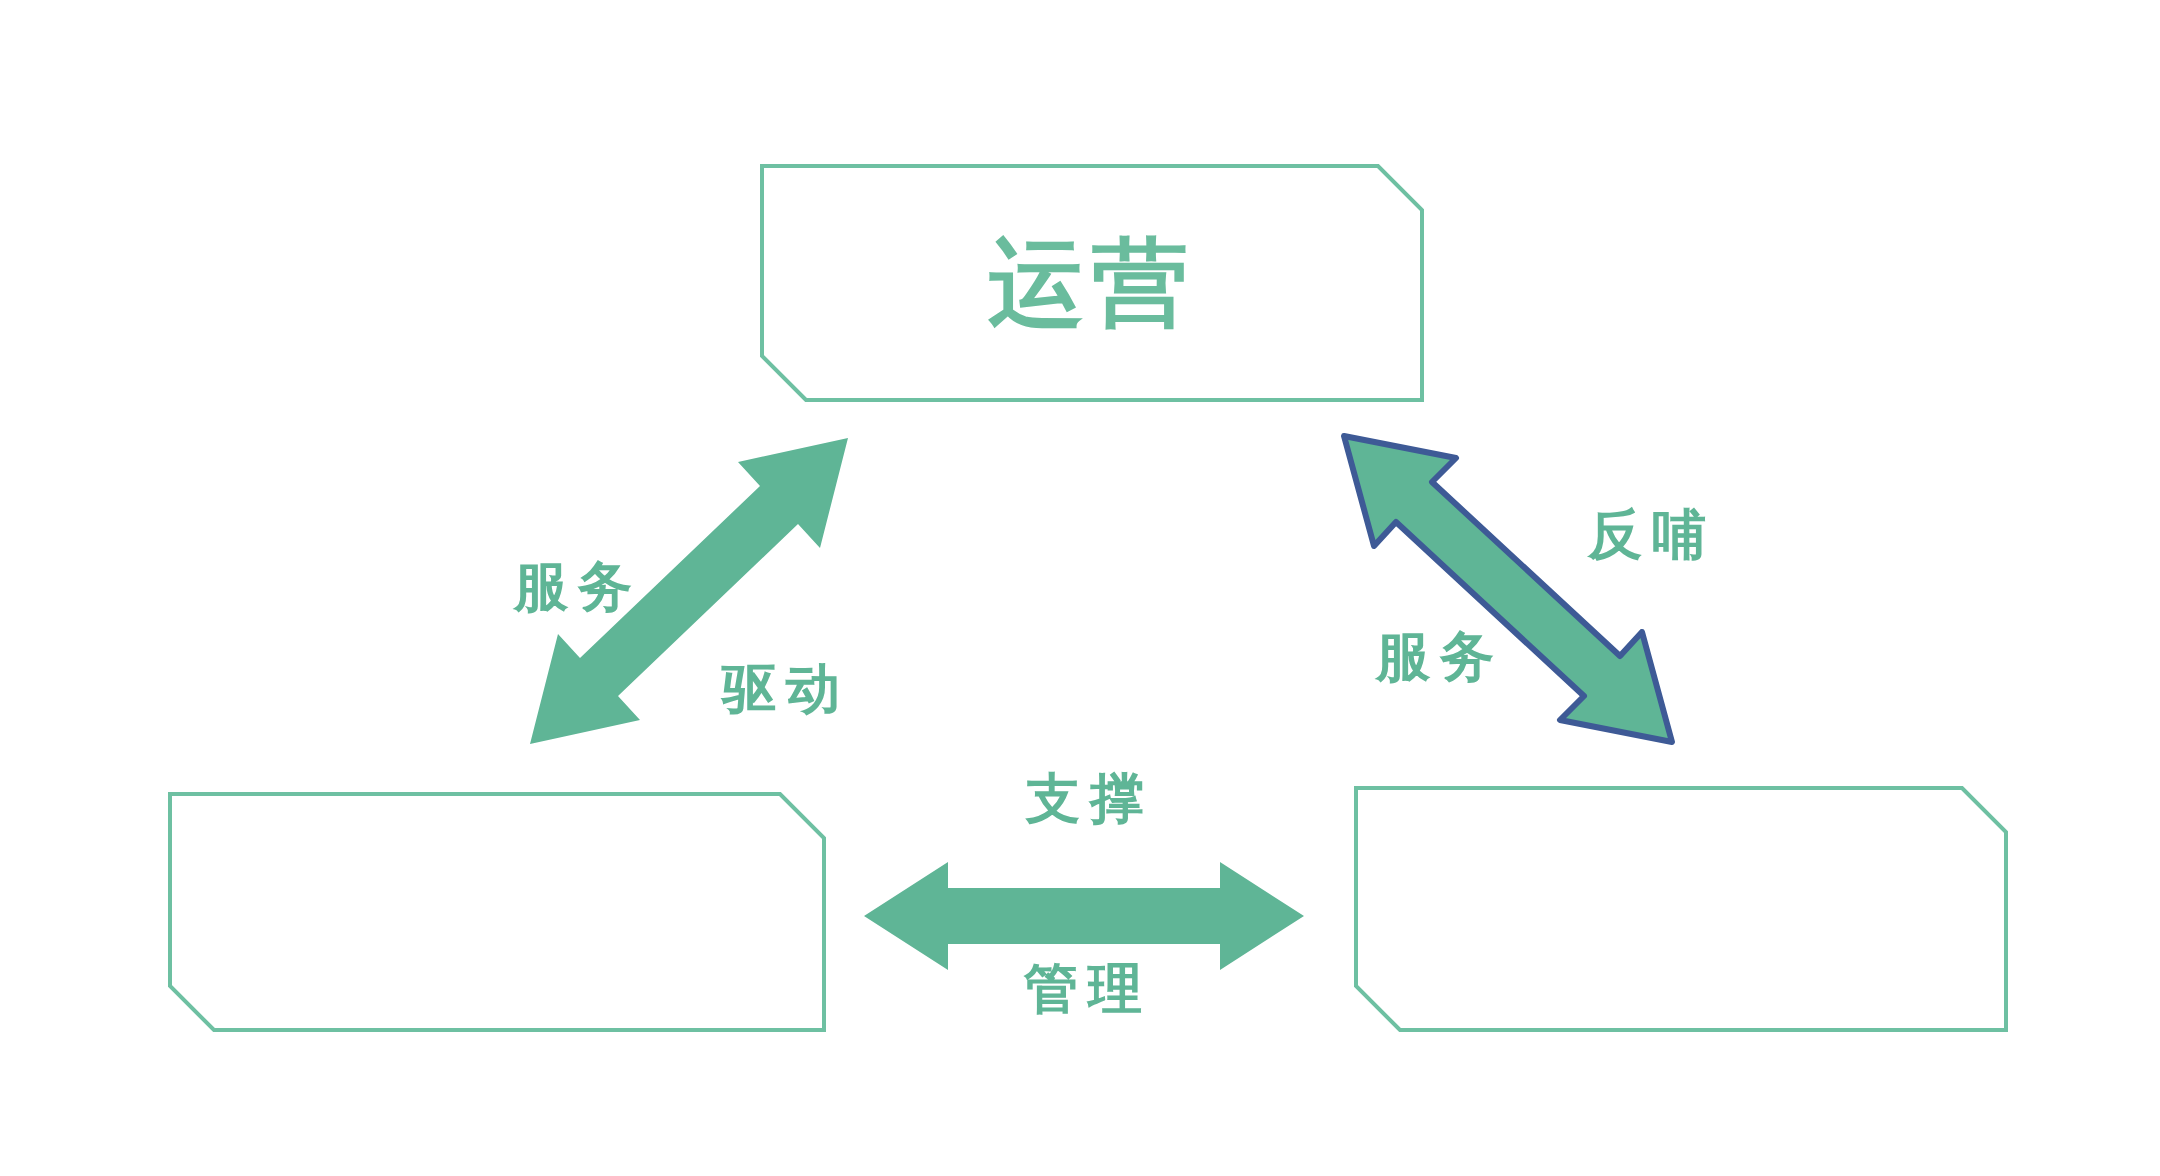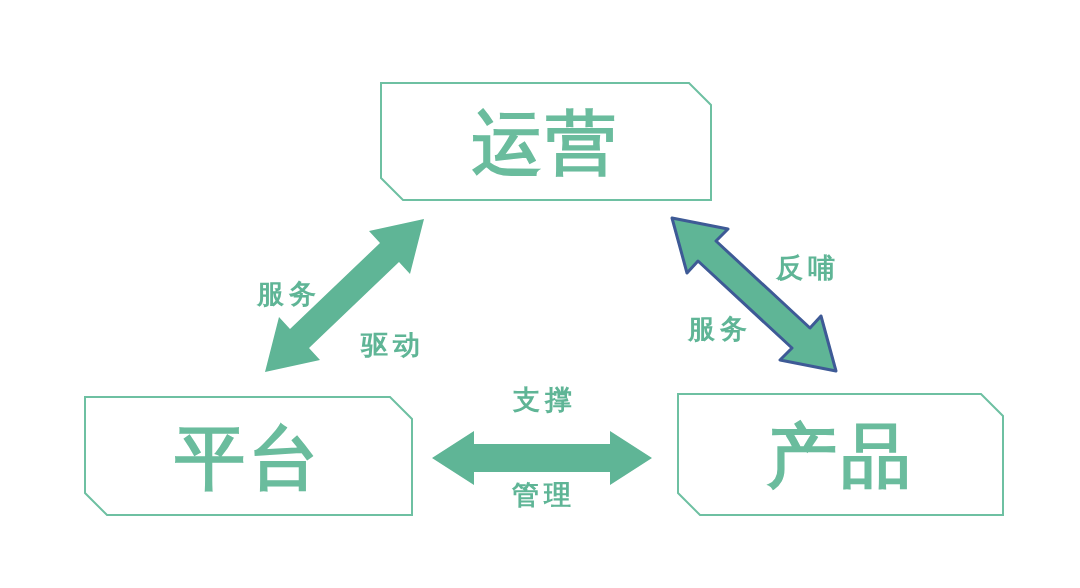--- a/index.html
+++ b/index.html
@@ -37,21 +37,21 @@
   .arrow-outlined {
     fill: var(--green-fill);
     stroke: var(--blue-stroke);
     stroke-width: 3;
     stroke-linejoin: round;
   }
   .node-label {
     position: absolute;
     transform: translate(-50%, -50%);
     color: var(--green-text);
-    font-size: 70px;
+    font-size: 48px;
     font-weight: bold;
     letter-spacing: 4px;
     white-space: nowrap;
     line-height: 1;
   }
   .edge-label {
     position: absolute;
     transform: translate(-50%, -50%);
     color: var(--green-fill);
     font-size: 27px;
@@ -73,25 +73,23 @@
     <path class="box-shape" d="M678,394 L981,394 L1003,416 L1003,515 L700,515 L678,493 Z"></path>
 
     <path class="arrow-solid" d="M265,372 L320,360 L309,348 L399,262 L410,274 L424,219 L369,231 L380,243 L290,329 L279,317 Z"></path>
 
     <path class="arrow-outlined" d="M672,218 L687,273 L698,261 L792,348 L780,360 L836,371 L821,316 L810,328 L716,241 L728,229 Z"></path>
 
     <path class="arrow-solid" d="M432,458 L474,485 L474,472 L610,472 L610,485 L652,458 L610,431 L610,444 L474,444 L474,431 Z"></path>
   </svg>
 
   <div class="node-label" style="left:546px; top:143px;">运营</div>
-  <div class="node-label" style="left:249px; top:458px;">平台</div>
-  <div class="node-label" style="left:841px; top:456px;">产品</div>
 
   <div class="edge-label" style="left:289px; top:294px;">服务</div>
   <div class="edge-label" style="left:393px; top:345px;">驱动</div>
 
-  <div class="edge-label" style="left:808px; top:268px;">反哺</div>
+  <div class="edge-label" style="left:826px; top:268px;">反哺</div>
   <div class="edge-label" style="left:720px; top:329px;">服务</div>
 
   <div class="edge-label" style="left:545px; top:400px;">支撑</div>
   <div class="edge-label" style="left:544px; top:495px;text-align:right;">管理</div>
 
 </div>
 
 </body></html>

